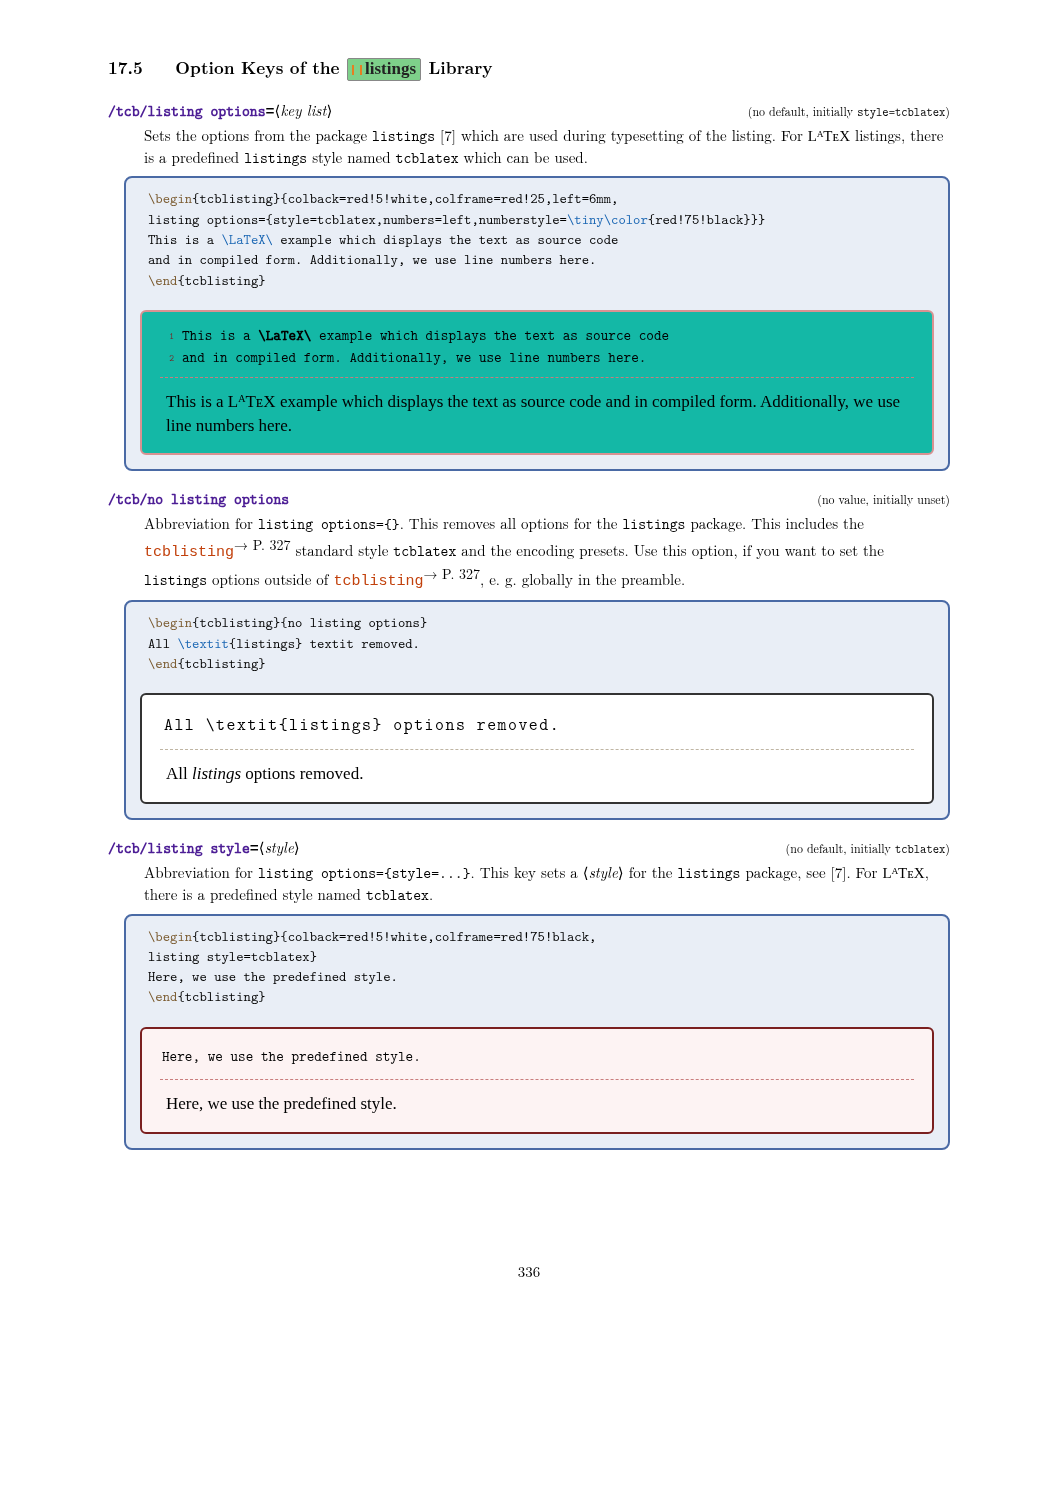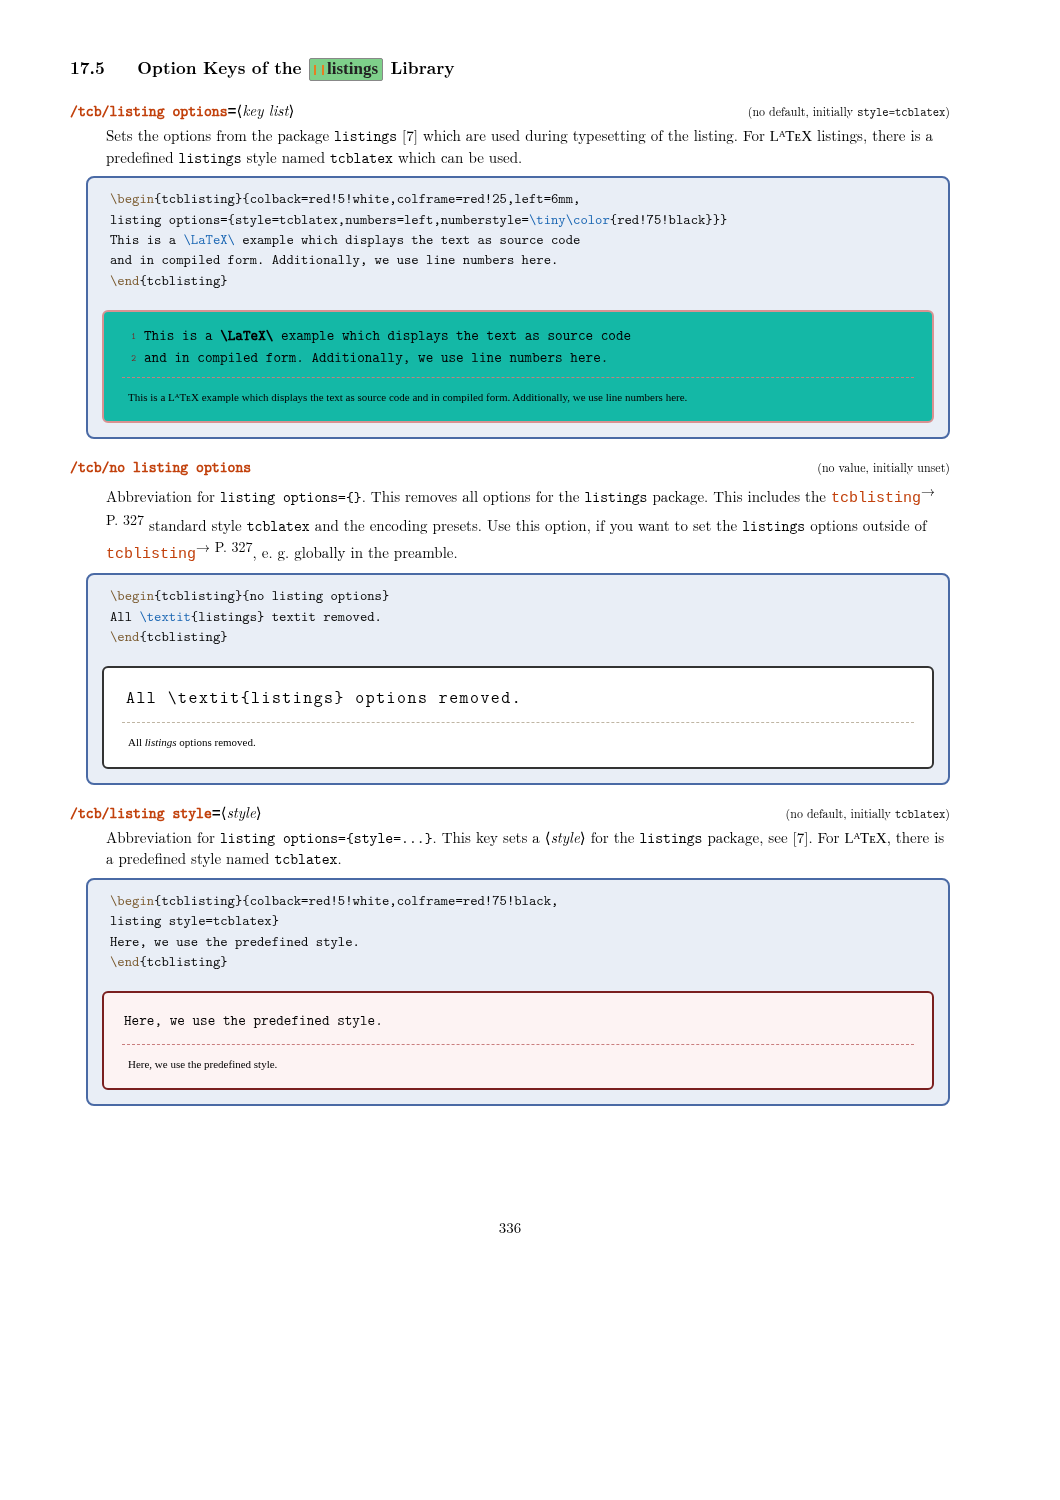--- a/index.html
+++ b/index.html
@@ -5,21 +5,21 @@
   body {
     margin: 0;
     padding: 0;
     font-family: "Latin Modern Roman", "Computer Modern", Georgia, serif;
     font-size: 15px;
     color: #000;
     background: #fff;
     width: 1060px;
   }
   .page {
-    padding: 55px 110px 40px 70px;
+    padding: 55px 110px 40px 108px;
     box-sizing: border-box;
   }
   h3.section {
     font-size: 17px;
     font-weight: bold;
     margin: 0 0 18px 0;
   }
   .libbadge {
     display: inline-block;
     background: #7ed08a;
@@ -39,21 +39,21 @@
     margin-right:3px;
     vertical-align: -1px;
   }
   .keyline {
     display: flex;
     justify-content: space-between;
     align-items: baseline;
     margin-top: 10px;
   }
   .keyname {
-    color: #c2410c;
+    color: #4c1d95;
     font-family: "Latin Modern Mono", "Courier New", monospace;
     font-weight: bold;
     font-size: 15px;
   }
   .keyeq { color:#000; font-family: "Courier New", monospace; font-weight:bold;}
   .keyarg { font-style: italic; }
   .angle { font-family: serif; }
   .keymeta { font-size: 12px; }
   .tt { font-family: "Latin Modern Mono", "Courier New", monospace; }
   .descr {
@@ -112,21 +112,21 @@
     margin-right: 8px;
     vertical-align: 1px;
   }
   .dash {
     border-top: 1.5px dashed #bfb5a3;
     margin: 8px 0 8px 0;
   }
   .dash-red { border-top: 1.5px dashed #c97d7d; }
   .compiled {
     font-family: Georgia, serif;
-    font-size: 11px;
+    font-size: 17px;
     line-height: 1.4;
     padding: 4px 6px 2px 6px;
   }
   .mono-spaced {
     font-family: "Latin Modern Mono","Courier New", monospace;
     font-size: 17px;
     letter-spacing: 1.5px;
   }
   .pagenum {
     text-align: center;

